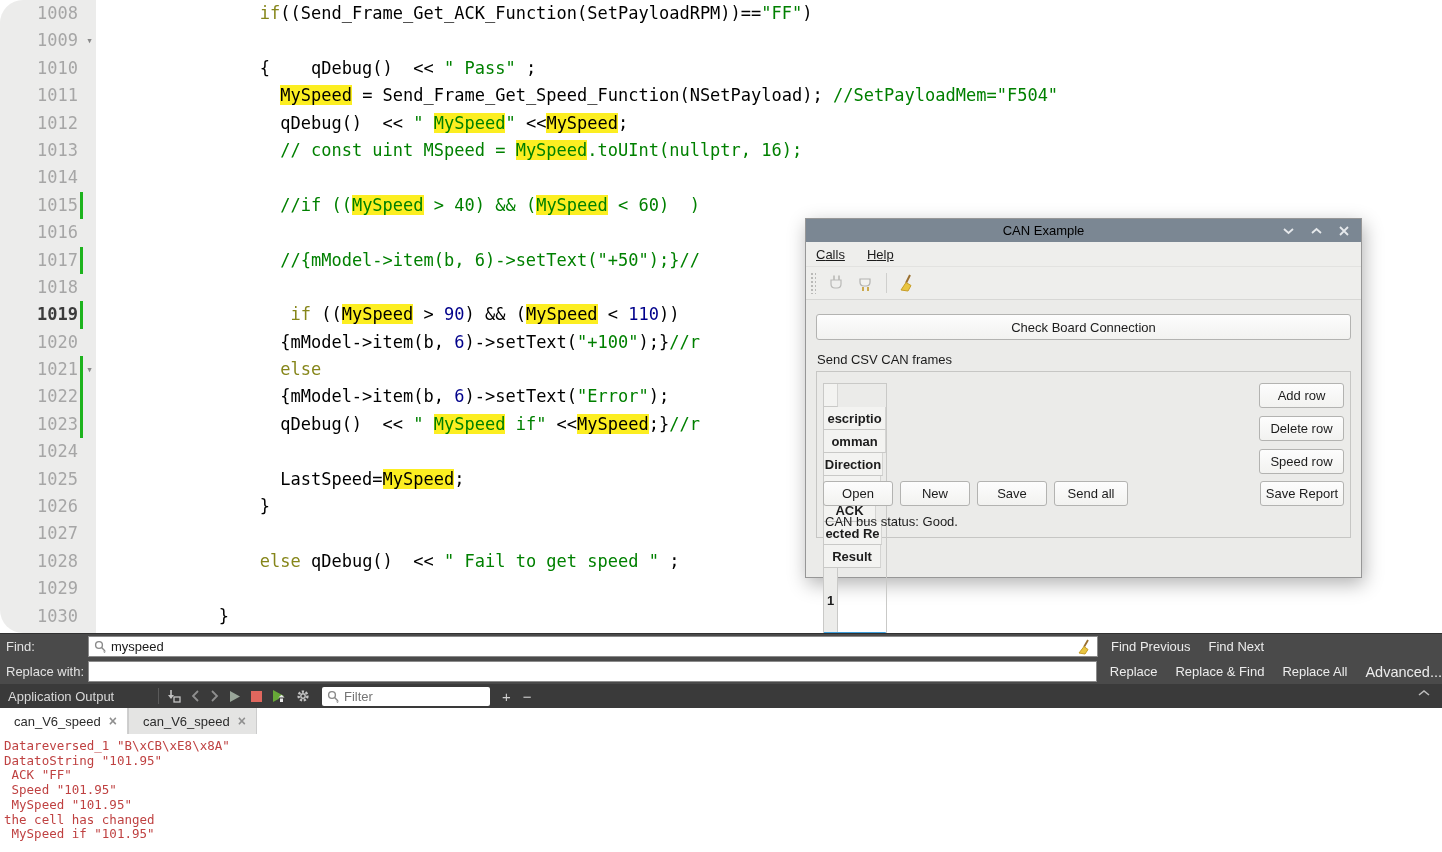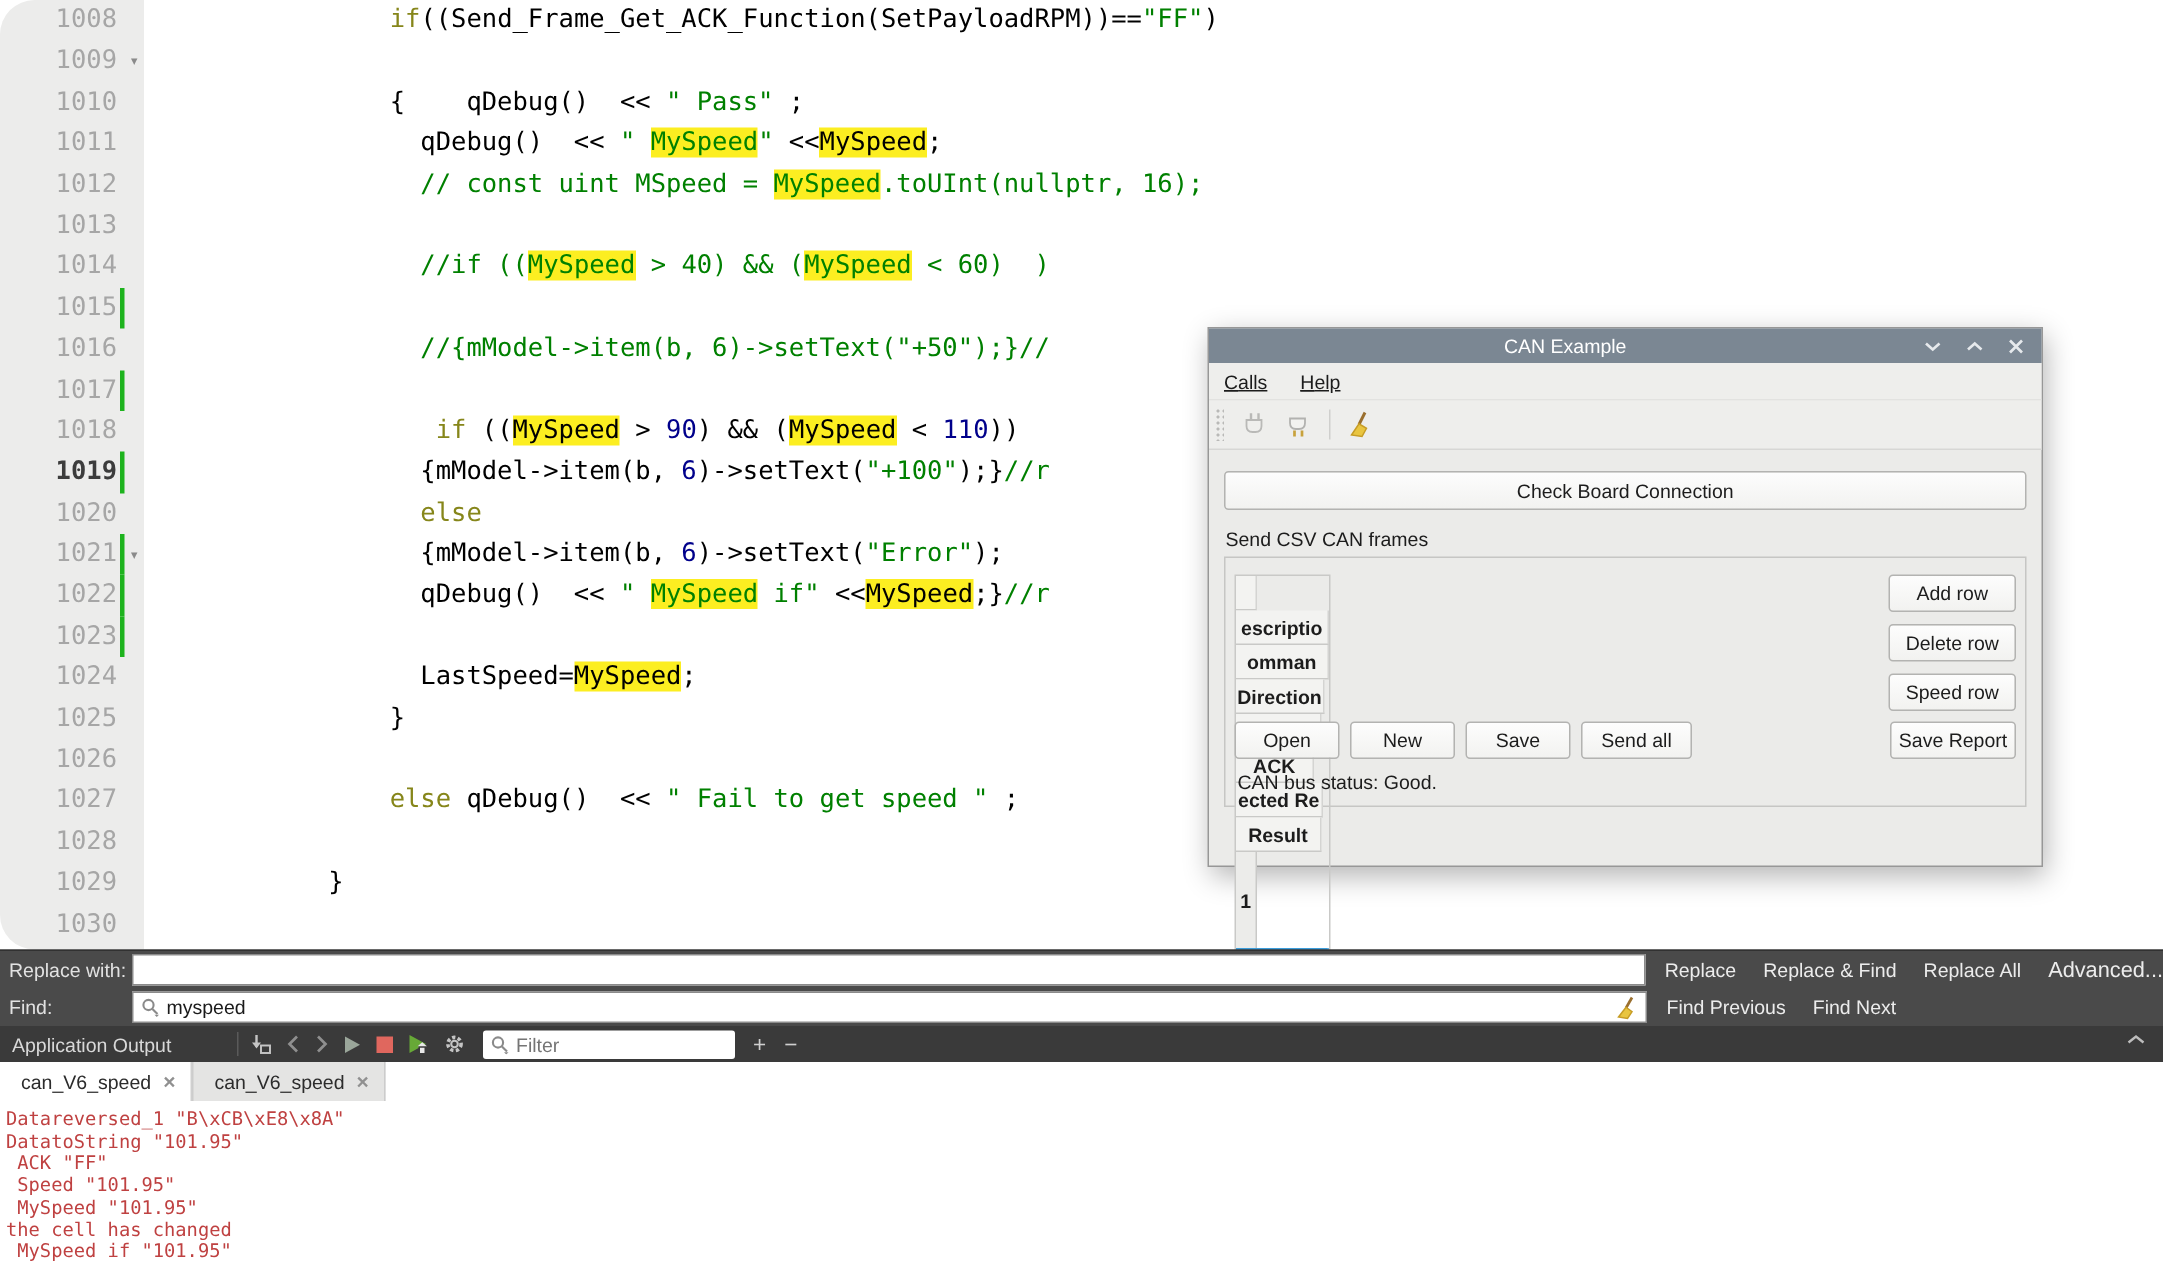--- a/index.html
+++ b/index.html
@@ -23,21 +23,21 @@
   .seg-c { color:#008000; }
   .seg-n { color:#00008b; }
   .seg-hp { color:#000000; background:#fcee21; }
   .seg-hs { color:#008000; background:#fcee21; }
   .seg-hc { color:#008000; background:#fcee21; }
 
   
   .can-window { position:absolute; left:805px; top:218px; width:557px; height:360px; background:#ebebe9;
                 border:1px solid #979797; box-shadow:2px 6px 18px rgba(0,0,0,.30); font-size:13px; color:#1c1c1c; }
   .titlebar { height:23px; background:#7b8793; display:flex; align-items:center; }
-  .title-text { flex:1; text-align:center; color:#ffffff; font-size:13px; }
+  .title-text { flex:1; text-align:center; color:#000000; font-size:13px; }
   .tb-btns { display:flex; gap:14px; padding-right:10px; }
   .tb-btn { width:14px; height:14px; display:flex; align-items:center; justify-content:center; }
   .menubar { height:25px; background:#eeeeec; display:flex; align-items:center; gap:22px; padding-left:10px; border-bottom:1px solid #e2e2e0;text-decoration:underline; }
   .menu-item { color:#1c1c1c; }
   .menu-item u { text-decoration:underline; }
   .toolbar { height:33px; background:#eeeeec; display:flex; align-items:center; gap:10px; padding-left:4px; border-bottom:1px solid #d7d7d5; }
   .drag-dots { width:6px; height:22px; background-image:radial-gradient(#b9b9b7 1px, transparent 1.1px); background-size:4px 4px; }
   .tool-sep { width:1px; height:20px; background:#cfcfcd; }
   .can-body { position:relative; height:247px; }
   .qbtn { background:linear-gradient(#fdfdfd,#f2f2f0); border:1px solid #b3b3b1; border-radius:3px;
@@ -226,20 +226,21 @@
         <div class="g-line">
           <span class="lnum">1030</span>
           <span class="chbar"></span>
           <span class="fold"></span>
         </div>
       </div>
     <div class="code" id="code">
         <div class="c-line"><span class="seg-p">                </span><span class="seg-k">if</span><span class="seg-p">((Send_Frame_Get_ACK_Function(SetPayloadRPM))==</span><span class="seg-s">"FF"</span><span class="seg-p">)</span></div>
         <div class="c-line"></div>
         <div class="c-line"><span class="seg-p">                {    qDebug()  &lt;&lt; </span><span class="seg-s">" Pass"</span><span class="seg-p"> ;</span></div>
+        <div class="c-line"><span class="seg-p">                  </span><span class="seg-hp">MySpeed</span><span class="seg-p"> = Send_Frame_Get_Speed_Function(NSetPayload); </span><span class="seg-c">//SetPayloadMem="F504"</span></div>
         <div class="c-line"><span class="seg-p">                  qDebug()  &lt;&lt; </span><span class="seg-s">" </span><span class="seg-hs">MySpeed</span><span class="seg-s">"</span><span class="seg-p"> &lt;&lt;</span><span class="seg-hp">MySpeed</span><span class="seg-p">;</span></div>
         <div class="c-line"><span class="seg-p">                  </span><span class="seg-c">// const uint MSpeed = </span><span class="seg-hc">MySpeed</span><span class="seg-c">.toUInt(nullptr, 16);</span></div>
         <div class="c-line"></div>
         <div class="c-line"><span class="seg-p">                  </span><span class="seg-c">//if ((</span><span class="seg-hc">MySpeed</span><span class="seg-c"> &gt; 40) &amp;&amp; (</span><span class="seg-hc">MySpeed</span><span class="seg-c"> &lt; 60)  )</span></div>
         <div class="c-line"></div>
         <div class="c-line"><span class="seg-p">                  </span><span class="seg-c">//{mModel-&gt;item(b, 6)-&gt;setText("+50");}//</span></div>
         <div class="c-line"></div>
         <div class="c-line"><span class="seg-p">                   </span><span class="seg-k">if</span><span class="seg-p"> ((</span><span class="seg-hp">MySpeed</span><span class="seg-p"> &gt; </span><span class="seg-n">90</span><span class="seg-p">) &amp;&amp; (</span><span class="seg-hp">MySpeed</span><span class="seg-p"> &lt; </span><span class="seg-n">110</span><span class="seg-p">))</span></div>
         <div class="c-line"><span class="seg-p">                  {mModel-&gt;item(b, </span><span class="seg-n">6</span><span class="seg-p">)-&gt;setText(</span><span class="seg-s">"+100"</span><span class="seg-p">);}</span><span class="seg-c">//r</span></div>
         <div class="c-line"><span class="seg-p">                  </span><span class="seg-k">else</span></div>
@@ -342,50 +343,50 @@
             <div class="qbtn wide">Send all</div>
           </div>
         <div class="qbtn save-report">Save Report</div>
         <div class="bus-status">CAN bus status: Good.</div>
       </div>
     </div>
   </div>
 
   <div class="find-panel">
     <div class="f-row">
-      <span class="f-label">Replace with:</span>
-      <span class="f-input">
-        <input style="margin-left: 5px;" value="">
-      </span>
-      <span class="f-btn first">Replace</span>
-      <span class="f-btn">Replace &amp; Find</span>
-      <span class="f-btn">Replace All</span>
-      <span class="f-btn adv">Advanced...</span>
-    </div>
-    <div class="f-row">
       <span class="f-label">Find:</span>
       <span class="f-input">
         <span class="f-mag">
           <svg width="13" height="13" viewBox="0 0 13 13">
               <circle cx="5" cy="5" r="3.4" fill="none" stroke="#8a8a8a" stroke-width="1.4"></circle>
               <line x1="7.6" y1="7.6" x2="11" y2="11" stroke="#8a8a8a" stroke-width="1.4"></line>
               <polygon points="9,11.5 12,11.5 10.5,13" fill="#8a8a8a"></polygon>
             </svg>
         </span>
         <input value="myspeed" style="">
         <span class="brush-in-input">
           <svg width="17" height="17" viewBox="0 0 17 17">
               <line x1="12" y1="1" x2="8" y2="8" stroke="#9a6f2f" stroke-width="1.8"></line>
               <path d="M3 14 L8 7.5 L12 10.5 L9 15 Z" fill="#e9c540" stroke="#c79d26" stroke-width="1"></path>
             </svg>
         </span>
       </span>
       <span class="f-btn first">Find Previous</span>
       <span class="f-btn">Find Next</span>
     </div>
+    <div class="f-row">
+      <span class="f-label">Replace with:</span>
+      <span class="f-input">
+        <input style="margin-left: 5px;" value="">
+      </span>
+      <span class="f-btn first">Replace</span>
+      <span class="f-btn">Replace &amp; Find</span>
+      <span class="f-btn">Replace All</span>
+      <span class="f-btn adv">Advanced...</span>
+    </div>
   </div>
 
   <div class="out-header">
     <span class="out-title">Application Output</span>
     <span class="oh-sep"></span>
     <span class="oh-icons">
       <span>
         <svg width="14" height="14" viewBox="0 0 14 14">
             <line x1="4" y1="1" x2="4" y2="9" stroke="#c4c4c4" stroke-width="1.6"></line>
             <polygon points="1,6 7,6 4,10" fill="#c4c4c4"></polygon>

